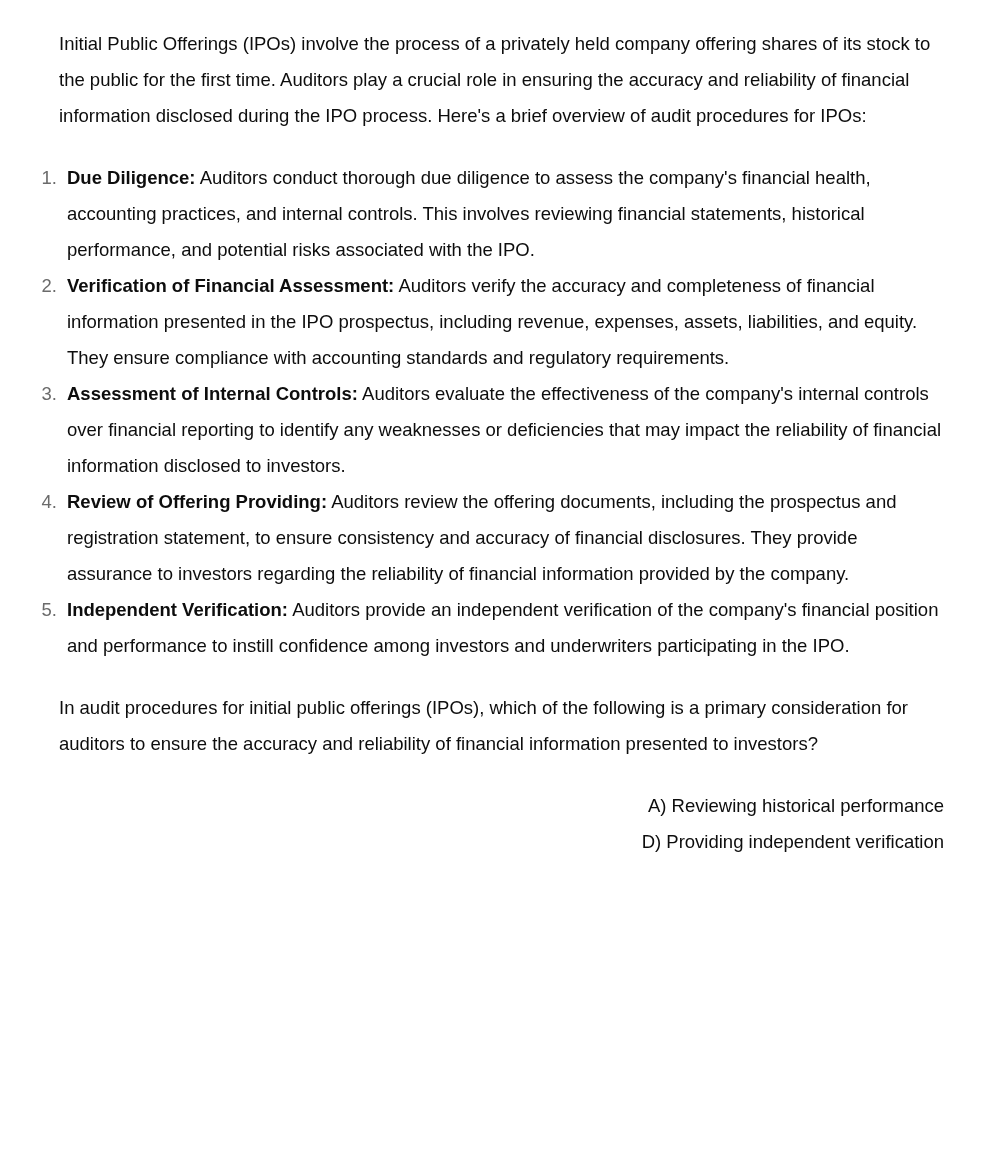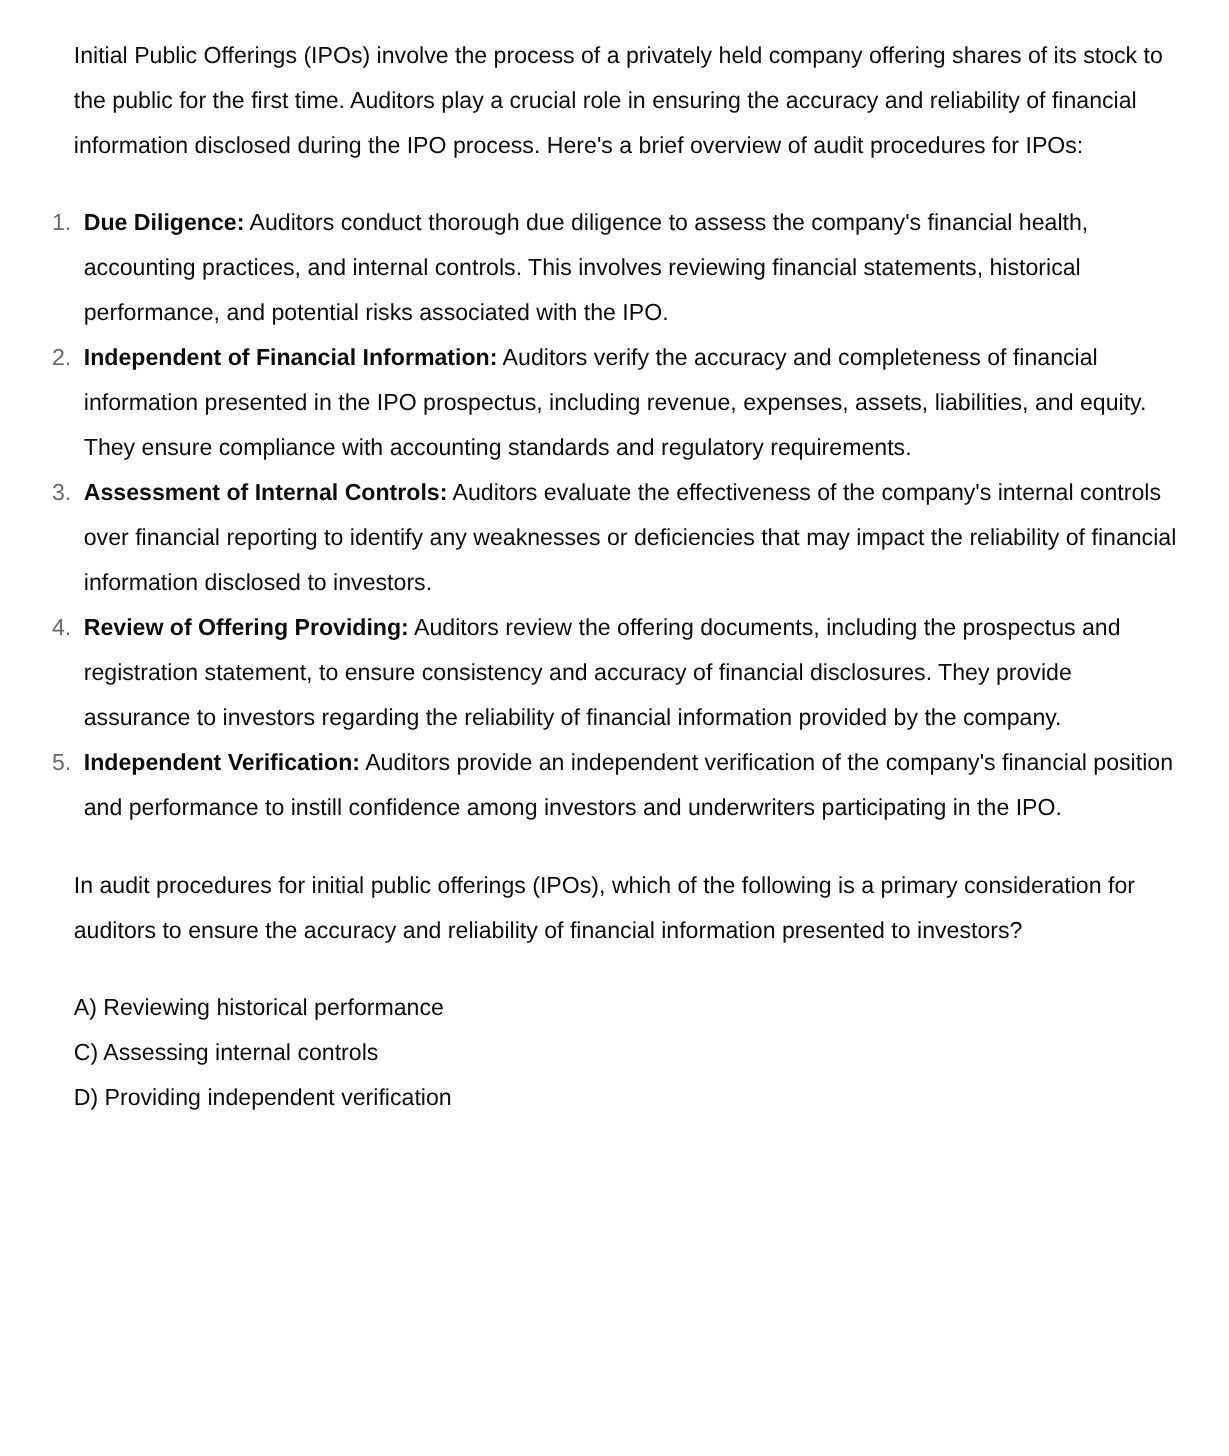--- a/index.html
+++ b/index.html
@@ -30,39 +30,39 @@
   .marker {
     position: absolute;
     left: -34px;
     top: 0;
     width: 24px;
     text-align: right;
     color: #6b6b6b;
   }
   .label { font-weight: 700; margin-top: 44px; }
   .options { margin: 26px 0 0 0; }
-  .option { line-height: 36px; }
+  .option { line-height: 36px; text-align: right; }
 </style>
 </head>
 <body>
 
 <main class="doc">
 
 
   <p class="para">Initial Public Offerings (IPOs) involve the process of a privately held company offering shares of its stock to the public for the first time. Auditors play a crucial role in ensuring the accuracy and reliability of financial information disclosed during the IPO process. Here's a brief overview of audit procedures for IPOs:</p>
 
   <ol class="list">
     <li class="item">
       <span class="marker">1.</span>
       <span class="label">Due Diligence:</span>
       <span class="text">Auditors conduct thorough due diligence to assess the company's financial health, accounting practices, and internal controls. This involves reviewing financial statements, historical performance, and potential risks associated with the IPO.</span>
     </li>
     <li class="item">
       <span class="marker">2.</span>
-      <span class="label">Independent of Financial Information:</span>
+      <span class="label">Verification of Financial Assessment:</span>
       <span class="text">Auditors verify the accuracy and completeness of financial information presented in the IPO prospectus, including revenue, expenses, assets, liabilities, and equity. They ensure compliance with accounting standards and regulatory requirements.</span>
     </li>
     <li class="item">
       <span class="marker">3.</span>
       <span class="label">Assessment of Internal Controls:</span>
       <span class="text">Auditors evaluate the effectiveness of the company's internal controls over financial reporting to identify any weaknesses or deficiencies that may impact the reliability of financial information disclosed to investors.</span>
     </li>
     <li class="item">
       <span class="marker">4.</span>
       <span class="label">Review of Offering Providing:</span>
@@ -73,17 +73,16 @@
       <span class="label">Independent Verification:</span>
       <span class="text">Auditors provide an independent verification of the company's financial position and performance to instill confidence among investors and underwriters participating in the IPO.</span>
     </li>
   </ol>
 
 
   <p class="para">In audit procedures for initial public offerings (IPOs), which of the following is a primary consideration for auditors to ensure the accuracy and reliability of financial information presented to investors?</p>
 
   <div class="options">
     <div class="option">A) Reviewing historical performance</div>
-    <div class="option">C) Assessing internal controls</div>
     <div class="option">D) Providing independent verification</div>
   </div>
 
 </main>
 
 </body></html>

